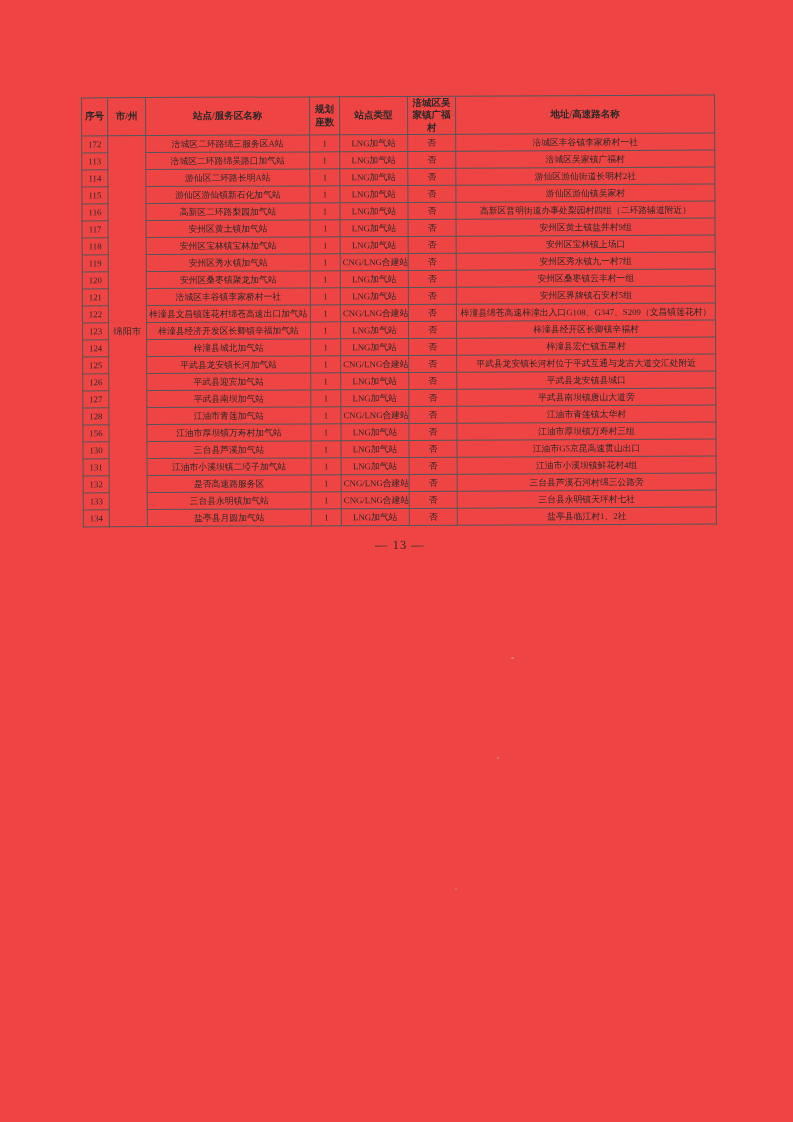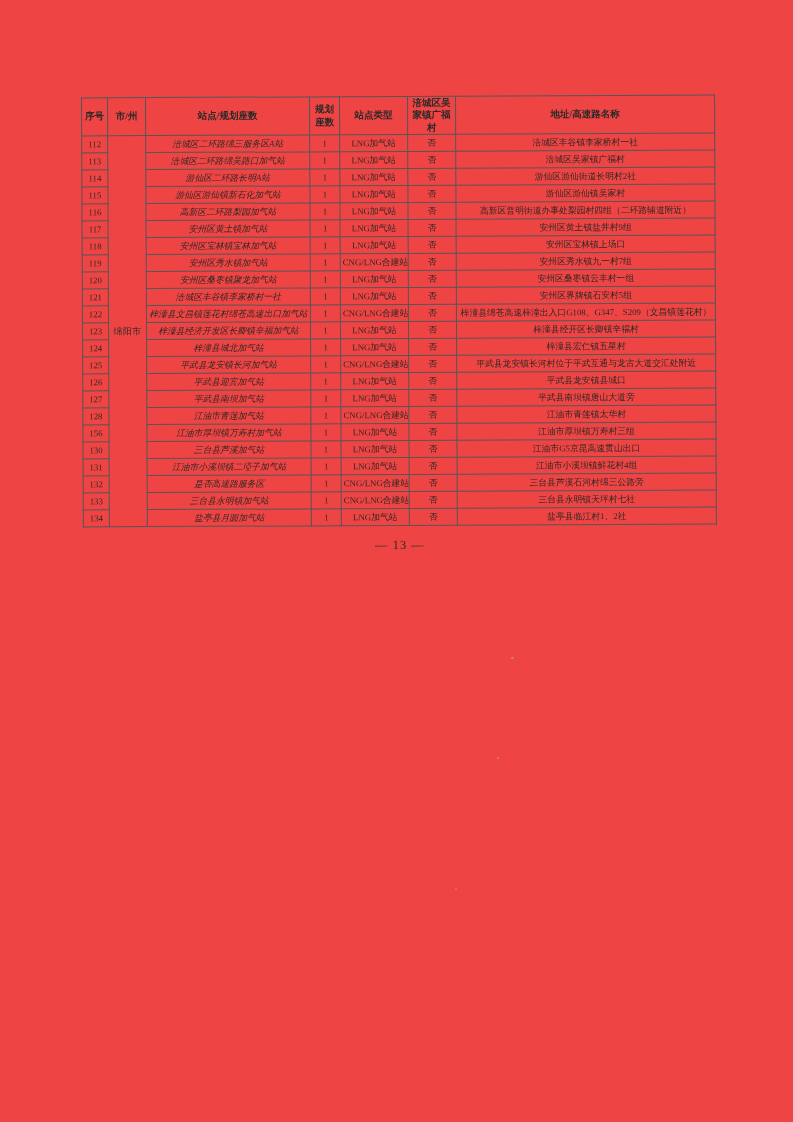--- a/index.html
+++ b/index.html
@@ -54,21 +54,20 @@
     font-size: 8.8px;
     line-height: 1.15;
   }
   td.c-city {
     font-size: 9.5px;
     letter-spacing: 0.5px;
   }
   td.c-name {
     padding: 0 1px;
     white-space: nowrap;
-    font-style: italic;
   }
   td.c-type {
     white-space: nowrap;
   }
   td.c-address {
     font-size: 8.5px;
     white-space: nowrap;
   }
   .pageno {
     margin-top: 12px;
@@ -99,30 +98,30 @@
         <col style="width:164px">
         <col style="width:30px">
         <col style="width:68px">
         <col style="width:48px">
         <col>
       </colgroup>
       <thead>
           <tr>
             <th>序号</th>
             <th>市/州</th>
-            <th>站点/规划座数</th>
+            <th>站点/服务区名称</th>
             <th>规划座数</th>
             <th>站点类型</th>
             <th>涪城区吴家镇广福村</th>
             <th>地址/高速路名称</th>
           </tr>
         </thead>
       <tbody>
           <tr>
-            <td class="c-no">112</td>
+            <td class="c-no">172</td>
             <td class="c-city" rowspan="23">绵阳市</td>
             <td class="c-name">涪城区二环路绵三服务区A站</td>
             <td class="c-count">1</td>
             <td class="c-type">LNG加气站</td>
             <td class="c-highway">否</td>
             <td class="c-address">涪城区丰谷镇李家桥村一社</td>
           </tr>
           <tr>
             <td class="c-no">113</td>
             <td class="c-name">涪城区二环路绵吴路口加气站</td>

